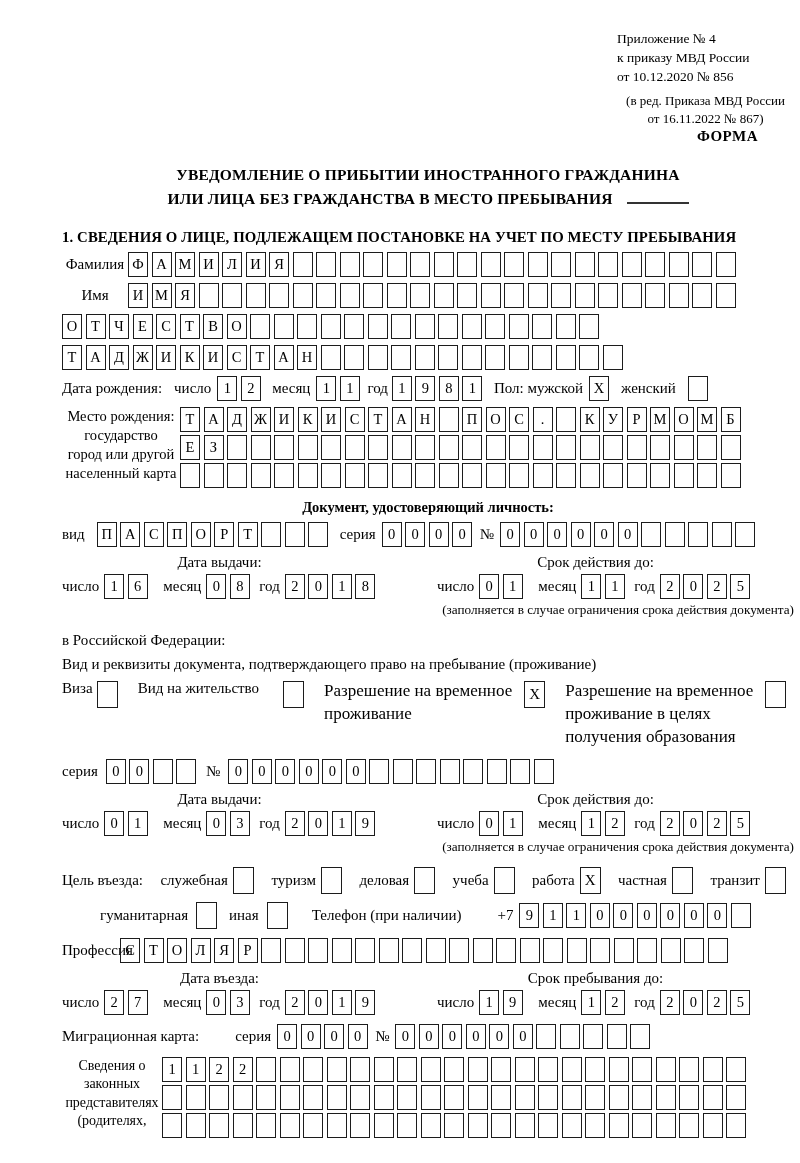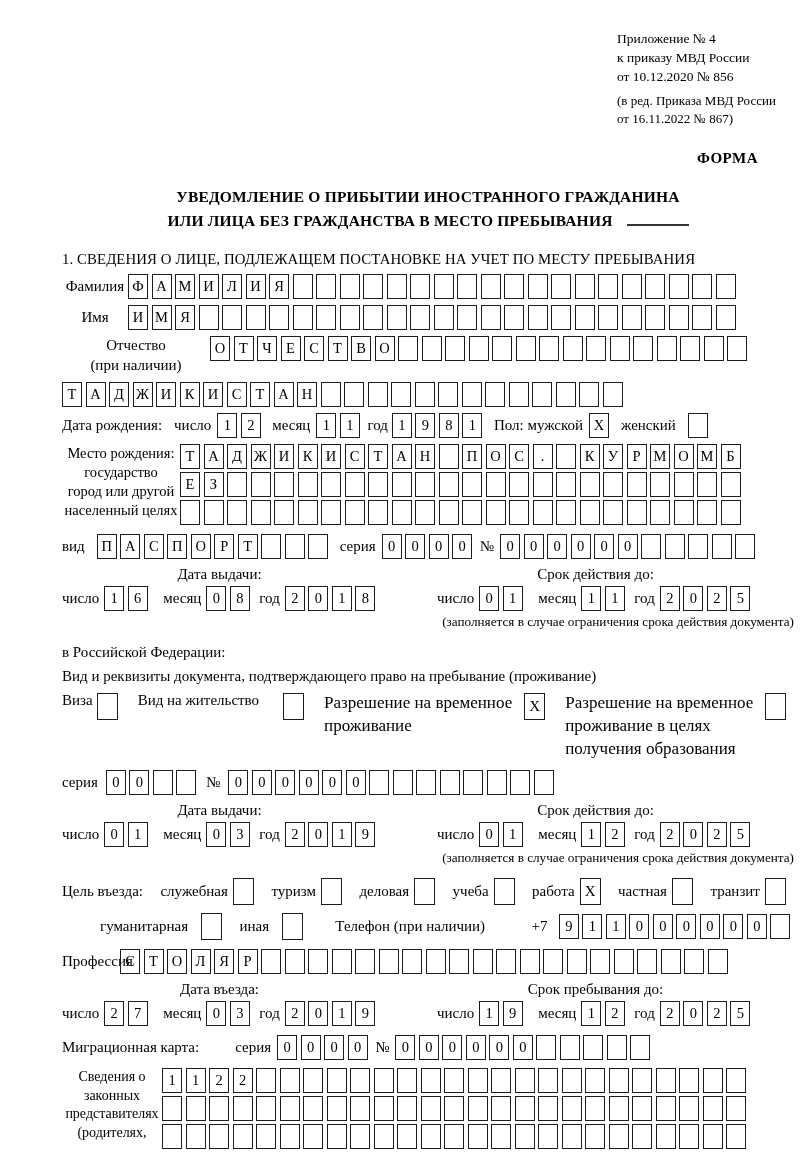--- a/index.html
+++ b/index.html
@@ -8,31 +8,31 @@
     background: #ffffff;
     overflow: hidden;
     font-family: "Liberation Serif", "DejaVu Serif", serif;
     color: #000;
   }
   .page { box-sizing: border-box; padding: 30px 6px 0 62px; width: 800px; }
 
   
   .appendix { margin-left: 555px; font-size: 13.5px; line-height: 1.4; }
   .appendix .apx-line { white-space: nowrap; }
-  .appendix .edition { margin-top: 5px; font-size: 13px; }
-  .forma { text-align: right; padding-right: 36px; margin-top: 22px;
+  .appendix .edition { margin-top: 5px; font-size: 13px; text-align: center; }
+  .forma { text-align: right; padding-right: 36px; 
            font-weight: bold; font-size: 15px; letter-spacing: .5px; }
 
   
   .title { text-align: center; font-weight: bold; font-size: 15.5px;
            margin-top: 18px; line-height: 1.55; letter-spacing: .2px; }
   .blank-line { display: inline-block; width: 62px; border-bottom: 2px solid #333;
                 margin-left: 14px; vertical-align: baseline; }
 
-  .section-heading { font-weight: normal; font-size: 14.8px; margin-top: 18px;
+  .section-heading { font-weight: bold; font-size: 14.8px; margin-top: 18px;
                      letter-spacing: .1px; }
 
   
   .frow { display: flex; align-items: center; margin-top: 6px; text-align: center; }
   .frow.top { align-items: flex-start; }
   .lbl { font-size: 15px; white-space: nowrap; }
   .lbl-col { flex: none; font-size: 15px; line-height: 1.32; }
   .cells { display: flex; flex: none; }
   .cells-col .cells { margin-bottom: 3px; }
   .cell { display: inline-flex; width: 18px; height: 23px; flex: none;
@@ -71,21 +71,21 @@
   .visa-row { display: flex; align-items: flex-start; margin-top: 4px; }
   .opt-lines { font-size: 17px; line-height: 1.35; }
   .visa-row .checkbox { margin-top: 1px; }
 
   
   .purpose-row { display: flex; align-items: center; justify-content: space-between;
                  margin-top: 12px; width: 724px; }
   .p-item { display: flex; align-items: center; }
   .p-item .lbl { margin-right: 5px; }
 
-  .phone-row { display: flex; align-items: center; margin-top: 8px; margin-left: 38px; justify-content: space-between; }
+  .phone-row { display: flex; align-items: center; margin-top: 8px; margin-left: 38px; }
 </style>
 </head>
 <body>
 
 <div class="page">
 
   <div class="appendix">
     <div class="apx-line">Приложение № 4</div>
     <div class="apx-line">к приказу МВД России</div>
     <div class="apx-line">от 10.12.2020 № 856</div>
@@ -163,24 +163,20 @@
         <span class="cell"></span>
         <span class="cell"></span>
         <span class="cell"></span>
         <span class="cell"></span>
         <span class="cell"></span>
         <span class="cell"></span>
       </span>
   </div>
 
   <div class="frow top">
-    <span class="lbl-col w-patronymic">
-      <div>Отчество</div>
-      <div>(при наличии)</div>
-    </span>
     <span class="cells">
         <span class="cell">О</span>
         <span class="cell">Т</span>
         <span class="cell">Ч</span>
         <span class="cell">Е</span>
         <span class="cell">С</span>
         <span class="cell">Т</span>
         <span class="cell">В</span>
         <span class="cell">О</span>
         <span class="cell"></span>
@@ -263,21 +259,21 @@
     <span class="lbl">женский</span>
       <span class="gap12"></span>
     <span class="cellbox"></span>
   </div>
 
   <div class="frow top">
     <span class="lbl-col w-place">
       <div>Место рождения:</div>
       <div>государство</div>
       <div>город или другой</div>
-      <div>населенный целях</div>
+      <div>населенный карта</div>
     </span>
     <span class="cells-col">
       <div class="cells">
           <span class="cell">Т</span>
           <span class="cell">А</span>
           <span class="cell">Д</span>
           <span class="cell">Ж</span>
           <span class="cell">И</span>
           <span class="cell">К</span>
           <span class="cell">И</span>
@@ -347,20 +343,21 @@
           <span class="cell"></span>
           <span class="cell"></span>
           <span class="cell"></span>
           <span class="cell"></span>
           <span class="cell"></span>
           <span class="cell"></span>
         </div>
     </span>
   </div>
 
+  <div class="doc-heading">Документ, удостоверяющий личность:</div>
 
   <div class="frow">
     <span class="lbl">вид</span>
     <span class="gap12"></span>
     <span class="cells">
         <span class="cell">П</span>
         <span class="cell">А</span>
         <span class="cell">С</span>
         <span class="cell">П</span>
         <span class="cell">О</span>

